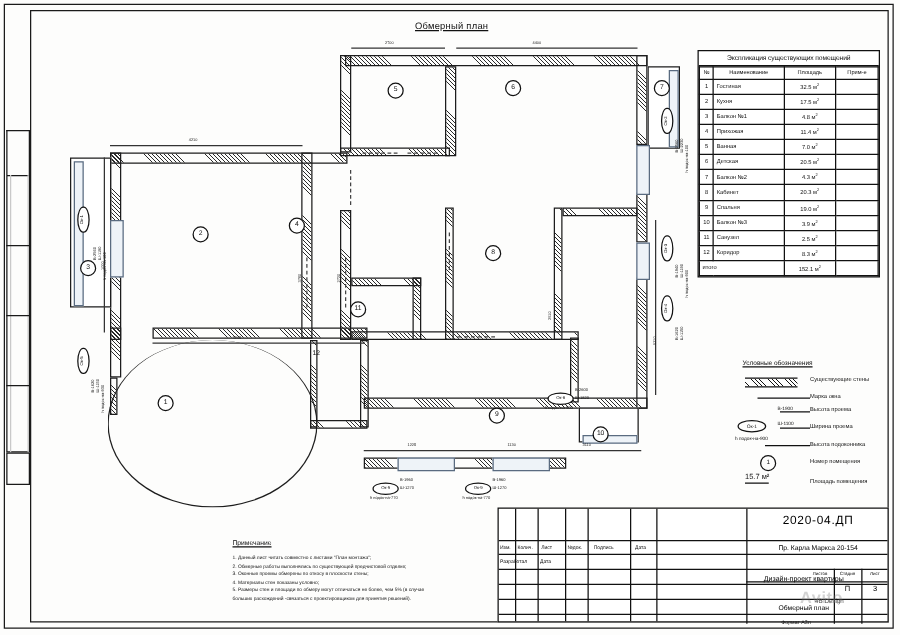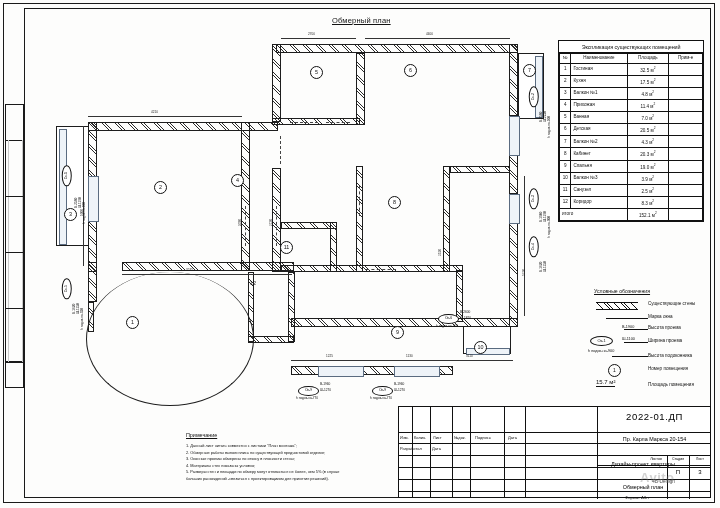--- a/index.html
+++ b/index.html
@@ -413,21 +413,21 @@
 
     <div class="tbtxt" style="left:1px;top:28px;">Изм.</div>
     <div class="tbtxt" style="left:15px;top:28px;">Колич.</div>
     <div class="tbtxt" style="left:34px;top:28px;">Лист</div>
     <div class="tbtxt" style="left:55px;top:28px;">№док.</div>
     <div class="tbtxt" style="left:76px;top:28px;">Подпись</div>
     <div class="tbtxt" style="left:109px;top:28px;">Дата</div>
     <div class="tbtxt" style="left:1px;top:39px;">Разработал</div>
     <div class="tbtxt" style="left:33px;top:39px;">Дата</div>
 
-    <div class="tb-proj">2022-01.ДП</div>
+    <div class="tb-proj">2020-04.ДП</div>
     <div class="tb-addr">Пр. Карла Маркса 20-154</div>
     <div class="tb-stage">Дизайн-проект квартиры</div>
     <div class="tb-name">Обмерный план</div>
 
     <div class="tb-mini" style="left:268px;top:50px;width:22px;">Стадия</div>
     <div class="tb-mini" style="left:290px;top:50px;width:22px;">Лист</div>
     <div class="tb-mini" style="left:246px;top:50px;width:22px;">Листов</div>
     <div class="tb-miniv" style="left:268px;top:62px;width:22px;">П</div>
     <div class="tb-miniv" style="left:290px;top:62px;width:22px;">3</div>
   </div>

